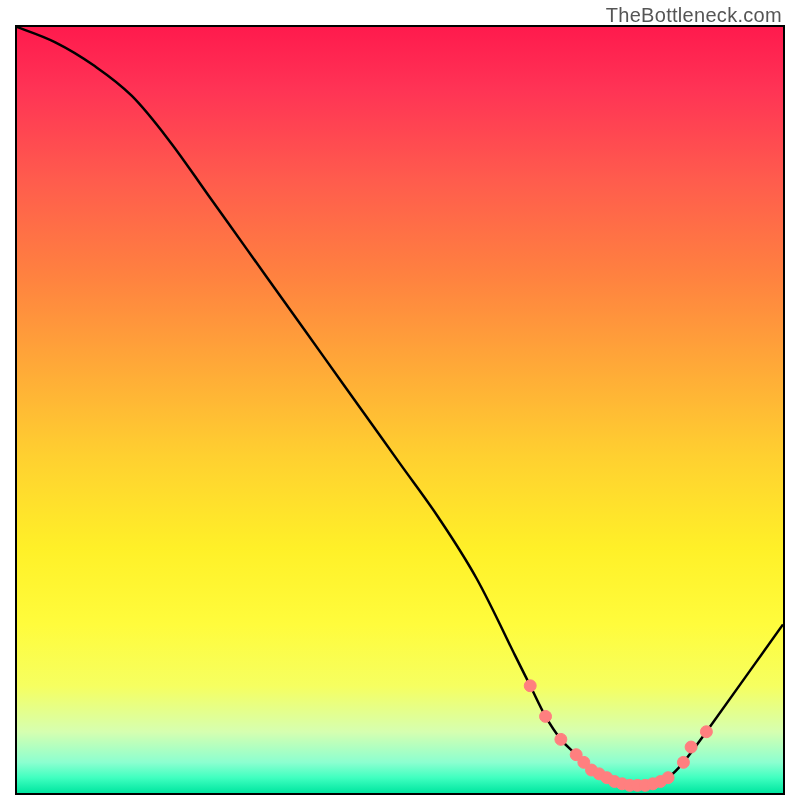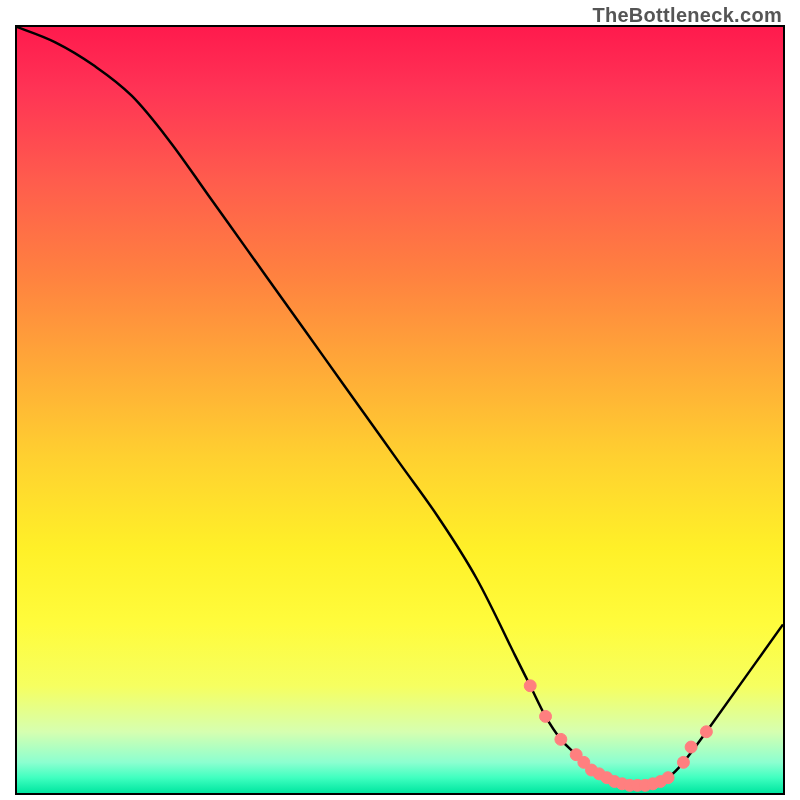--- a/index.html
+++ b/index.html
@@ -32,21 +32,21 @@
       #00e6a0 100%
     );
     overflow: hidden;
   }
   .watermark {
     position: absolute;
     top: 4px;
     right: 18px;
     font-family: Arial, Helvetica, sans-serif;
     font-size: 20px;
-    font-weight: bold;
+    font-weight: normal;
     color: #555;
     letter-spacing: 0.3px;
   }
   svg.curve {
     position: absolute;
     left: 0; top: 0;
     width: 100%; height: 100%;
     overflow: visible;
   }
 </style>

